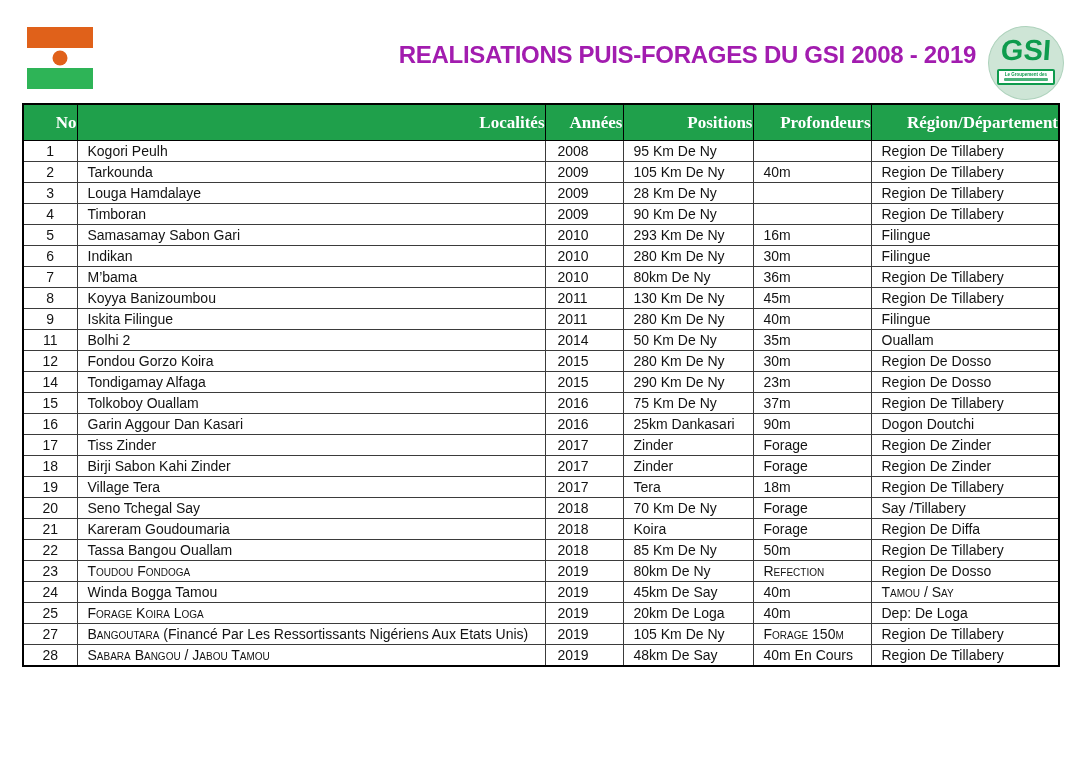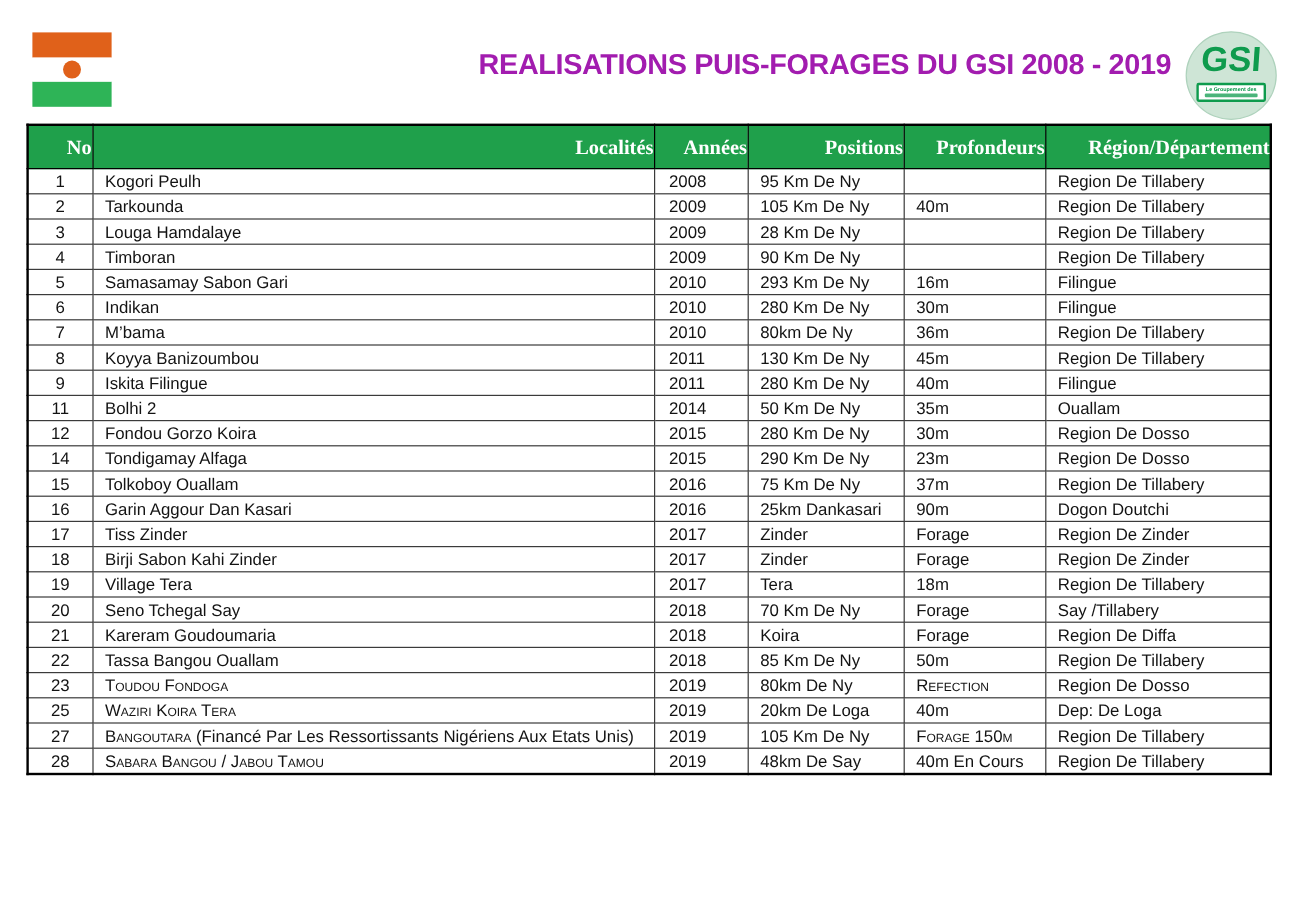--- a/index.html
+++ b/index.html
@@ -265,22 +265,30 @@
         </tr>
         <tr>
           <td class="c-no"><span>23</span></td>
           <td class="c-loc"><span class="sc">Toudou Fondoga</span></td>
           <td class="c-year"><span>2019</span></td>
           <td class="c-pos"><span>80km De Ny</span></td>
           <td class="c-prof"><span class="sc">Refection</span></td>
           <td class="c-reg"><span>Region De Dosso</span></td>
         </tr>
         <tr>
+          <td class="c-no"><span>24</span></td>
+          <td class="c-loc"><span>Winda Bogga Tamou</span></td>
+          <td class="c-year"><span>2019</span></td>
+          <td class="c-pos"><span>45km De Say</span></td>
+          <td class="c-prof"><span>40m</span></td>
+          <td class="c-reg"><span class="sc">Tamou / Say</span></td>
+        </tr>
+        <tr>
           <td class="c-no"><span>25</span></td>
-          <td class="c-loc"><span class="sc">Waziri Koira Tera</span></td>
+          <td class="c-loc"><span class="sc">Forage Koira Loga</span></td>
           <td class="c-year"><span>2019</span></td>
           <td class="c-pos"><span>20km De Loga</span></td>
           <td class="c-prof"><span>40m</span></td>
           <td class="c-reg"><span>Dep: De Loga</span></td>
         </tr>
         <tr>
           <td class="c-no"><span>27</span></td>
           <td class="c-loc"><span class="sc">Bangoutara</span><span> (Financé Par Les Ressortissants Nigériens Aux Etats Unis)</span></td>
           <td class="c-year"><span>2019</span></td>
           <td class="c-pos"><span>105 Km De Ny</span></td>

